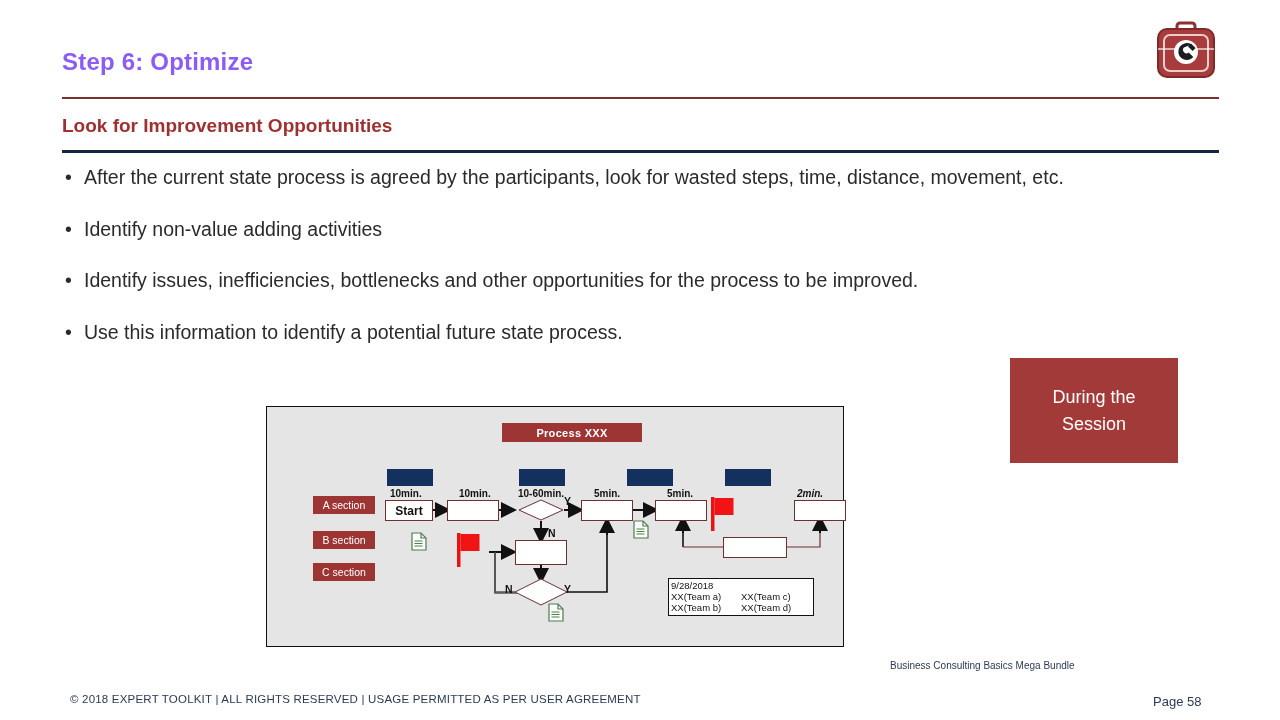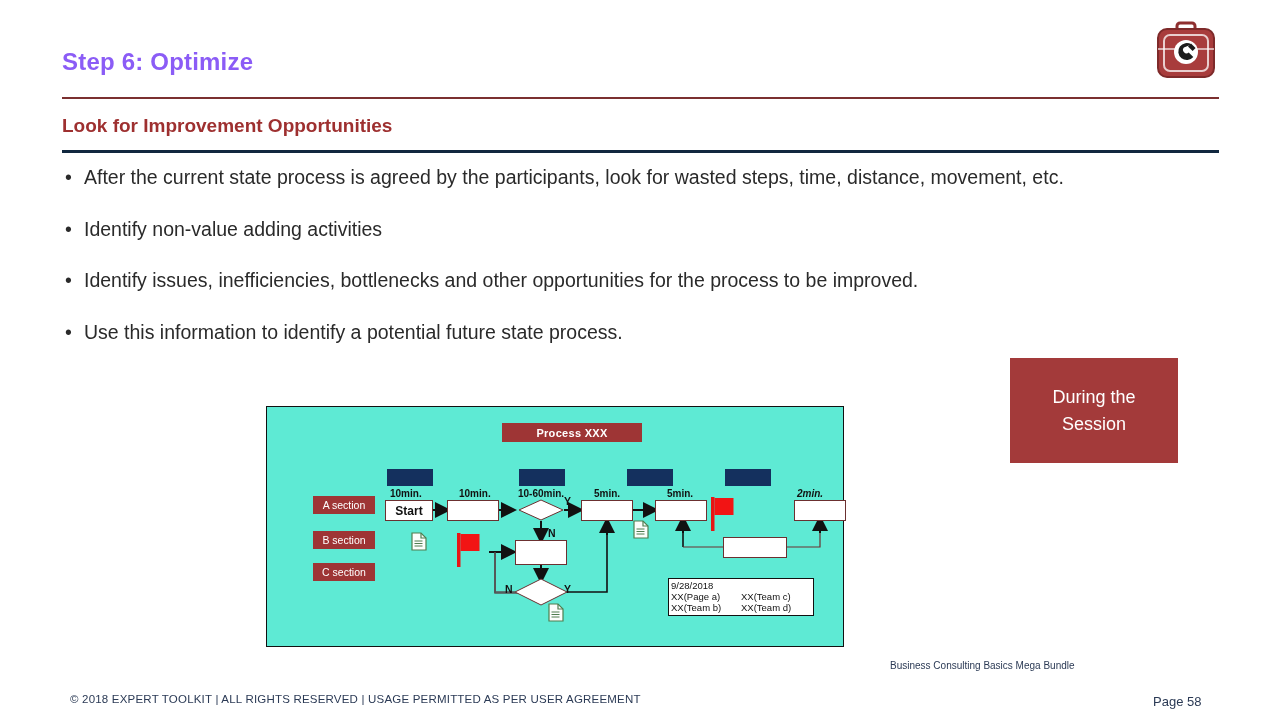--- a/index.html
+++ b/index.html
@@ -51,21 +51,21 @@
     width: 168px; height: 105px;
     background: #a33a3a; color: #ffffff;
     display: flex; align-items: center; justify-content: center;
     text-align: center; font-size: 18px; line-height: 1.45; margin-top: 28px;
   }
 
   
   .diagram {
     position: absolute; left: 266px; top: 406px;
     width: 578px; height: 241px;
-    border: 1.5px solid #111; background: #5eead4;
+    border: 1.5px solid #111; background: #e5e5e5;
   }
   .diagram .inner { position: absolute; inset: 0; }
 
   .proc-title {
     position: absolute; left: 235px; top: 16px;
     width: 140px; height: 19px;
     background: #9e3535; color: #fff;
     font-size: 11px; font-weight: bold;
     display: flex; align-items: center; justify-content: center;
     letter-spacing: 0.3px;
@@ -283,21 +283,21 @@
             <line x1="3.5" y1="9" x2="11.5" y2="9"></line>
             <line x1="3.5" y1="11.5" x2="11.5" y2="11.5"></line>
             <line x1="3.5" y1="14" x2="11.5" y2="14"></line>
           </g>
         </svg>
       </div>
 
       <div class="legend">
         <div>9/28/2018</div>
         <div class="row">
-          <span class="c1">XX(Page a)</span>
+          <span class="c1">XX(Team a)</span>
           <span>XX(Team c)</span>
         </div>
         <div class="row">
           <span class="c1">XX(Team b)</span>
           <span>XX(Team d)</span>
         </div>
       </div>
 
     </div>
   </div>

